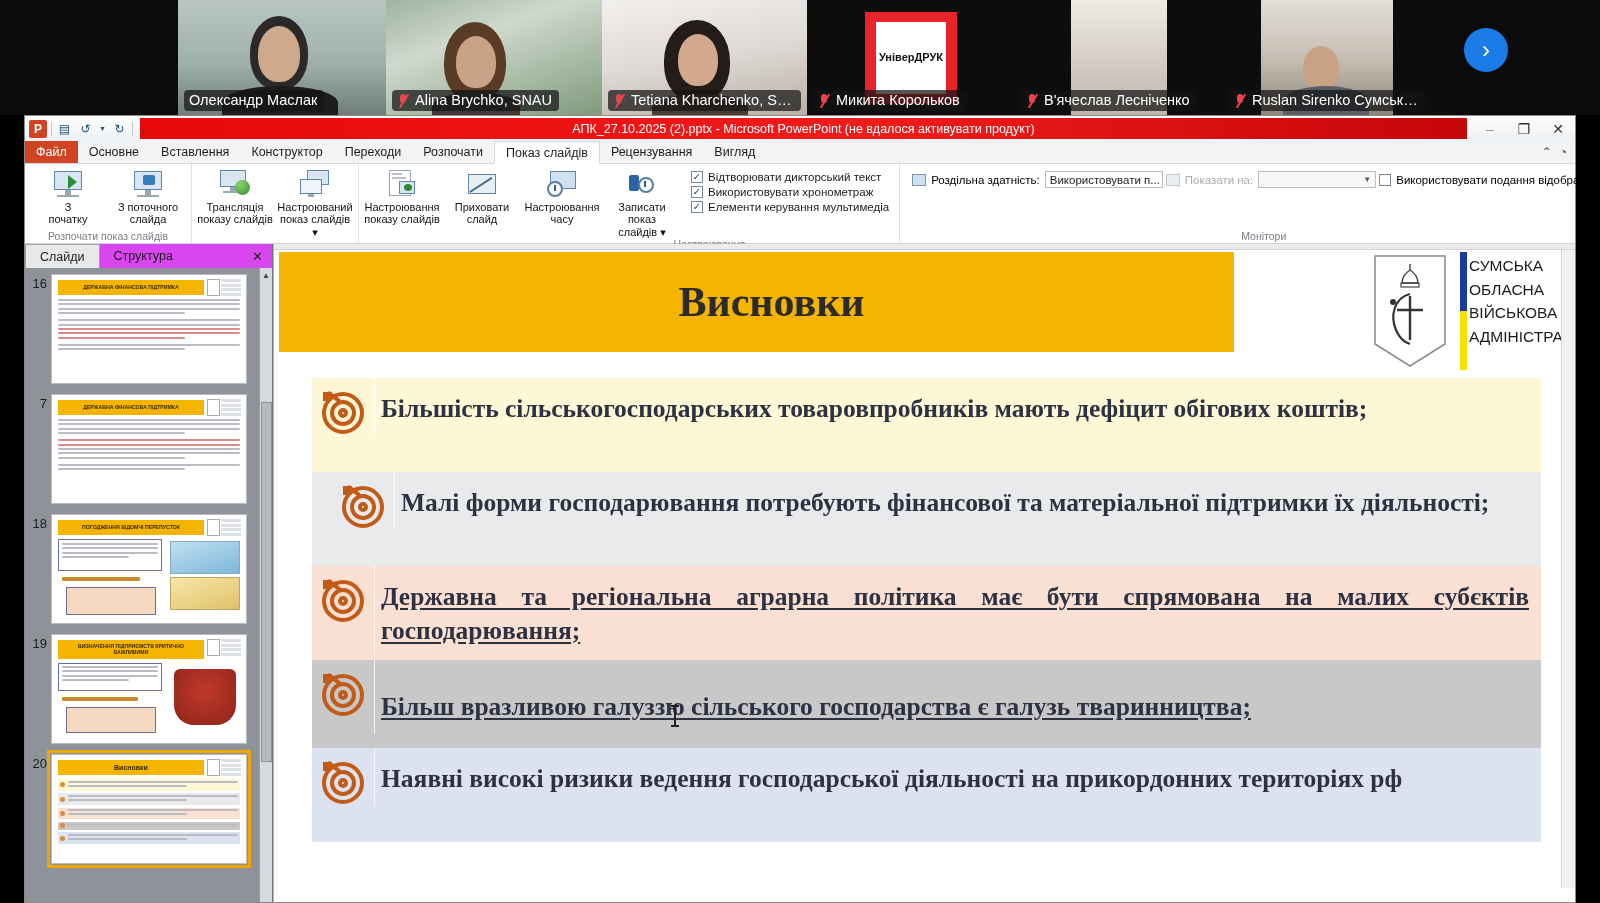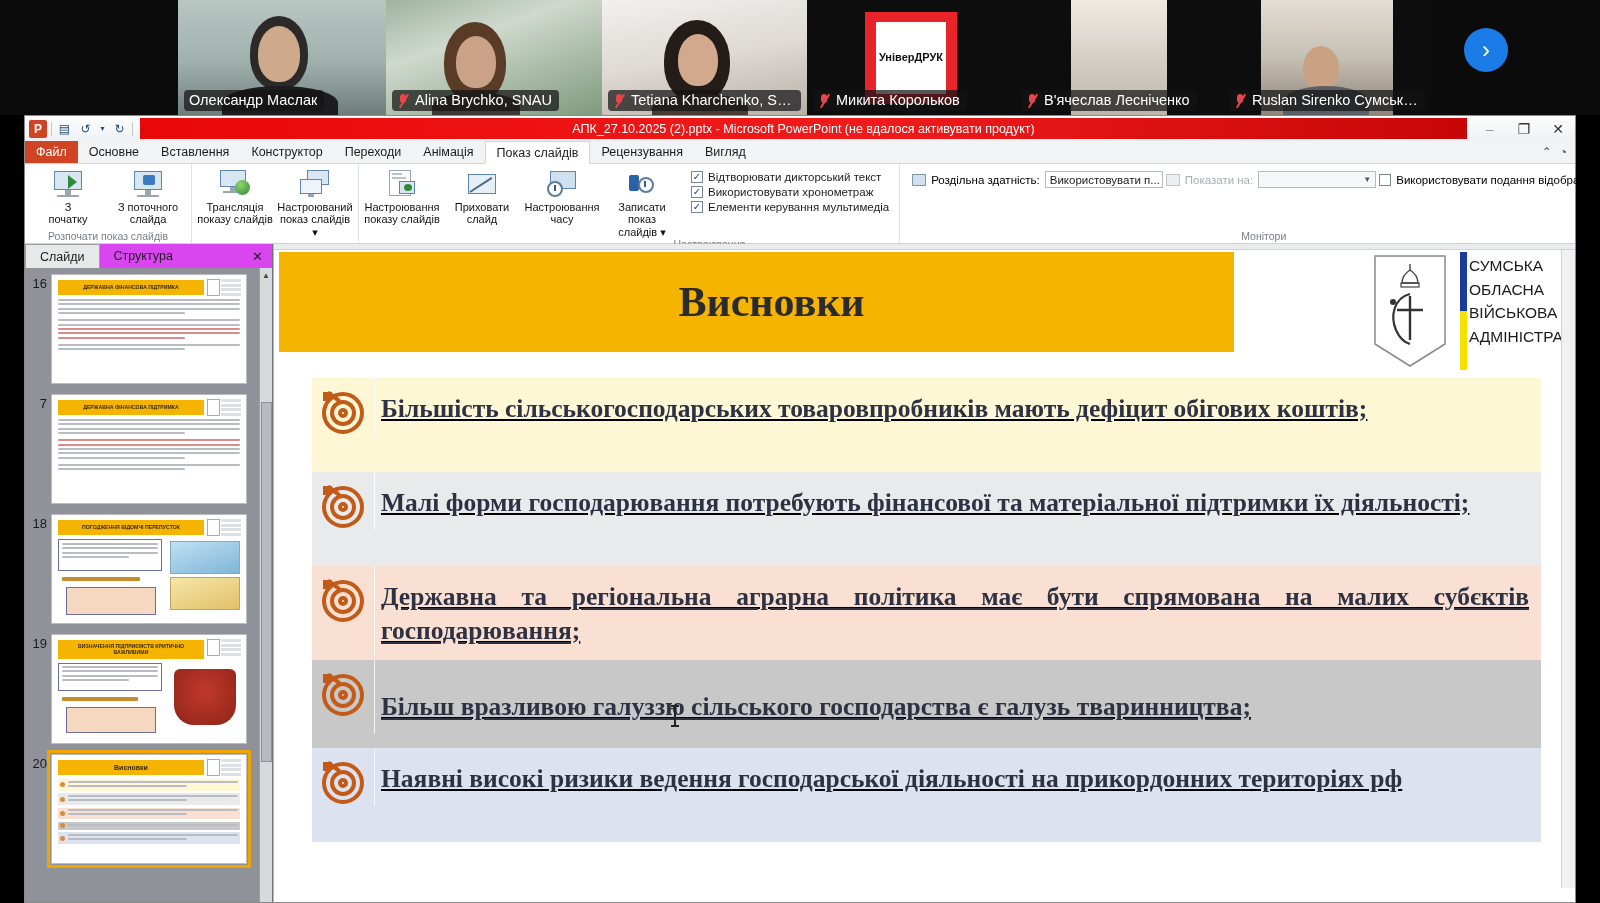--- a/index.html
+++ b/index.html
@@ -261,21 +261,21 @@
   #org-bars .b1 { flex: 1; background: #1a3a9e; }
   #org-bars .b2 { flex: 1; background: #f7e000; }
   #org-text {
     position: absolute; right: 0px; top: 4px; width: 106px;
     font-size: 15.5px; color: #1b1b1b; line-height: 1.52;
   }
 
   #bullets { position: absolute; left: 38px; right: 34px; top: 128px; bottom: 10px; }
   .bullet {
     display: flex; align-items: flex-start; gap: 0;
-    min-height: 94px; position: relative; text-decoration: underline;
+    min-height: 94px; position: relative;
   }
   .bullet .bic {
     width: 62px; flex: 0 0 62px; display: flex; justify-content: center;
     padding-top: 14px;
   }
   .bullet .btxt {
     flex: 1; font-family: "Liberation Serif", serif;
     font-weight: bold; font-size: 25.5px; color: #2d3142;
     line-height: 1.32; text-align: justify; padding: 14px 12px 10px 6px;
     border-left: 1px solid rgba(255,255,255,.8);
@@ -414,21 +414,21 @@
       <div class="win-btn">✕</div>
     </div>
   </div>
 
   <div id="ribbon-tabs">
     <div class="rt file">Файл</div>
     <div class="rt">Основне</div>
     <div class="rt">Вставлення</div>
     <div class="rt">Конструктор</div>
     <div class="rt">Переходи</div>
-    <div class="rt">Анімація</div>
+    <div class="rt">Розпочати</div>
     <div class="rt active">Показ слайдів</div>
     <div class="rt">Рецензування</div>
     <div class="rt">Вигляд</div>
     <div id="help-right">
       <span class="mini-ic">⌃</span>
       <span class="mini-ic">◔</span>
     </div>
   </div>
 
   <div id="ribbon">
@@ -802,21 +802,21 @@
                   <i class="r1"></i>
                   <i class="r2"></i>
                   <i class="r3"></i>
                   <span class="arrow"></span>
                   <span class="fletch"></span>
                 </div>
             </div>
             <div class="btxt">Більшість сільськогосподарських товаровпробників мають дефіцит обігових коштів;</div>
           </div>
 
-          <div class="bullet" style="background:#e9eaec;">
+          <div class="bullet" style="background:#e9eaec;padding-left:20px;">
             <div class="bic">
               <div class="bullseye">
                   <i class="r1"></i>
                   <i class="r2"></i>
                   <i class="r3"></i>
                   <span class="arrow"></span>
                   <span class="fletch"></span>
                 </div>
             </div>
             <div class="btxt">Малі форми господарювання потребують фінансової та матеріальної підтримки їх діяльності;</div>

